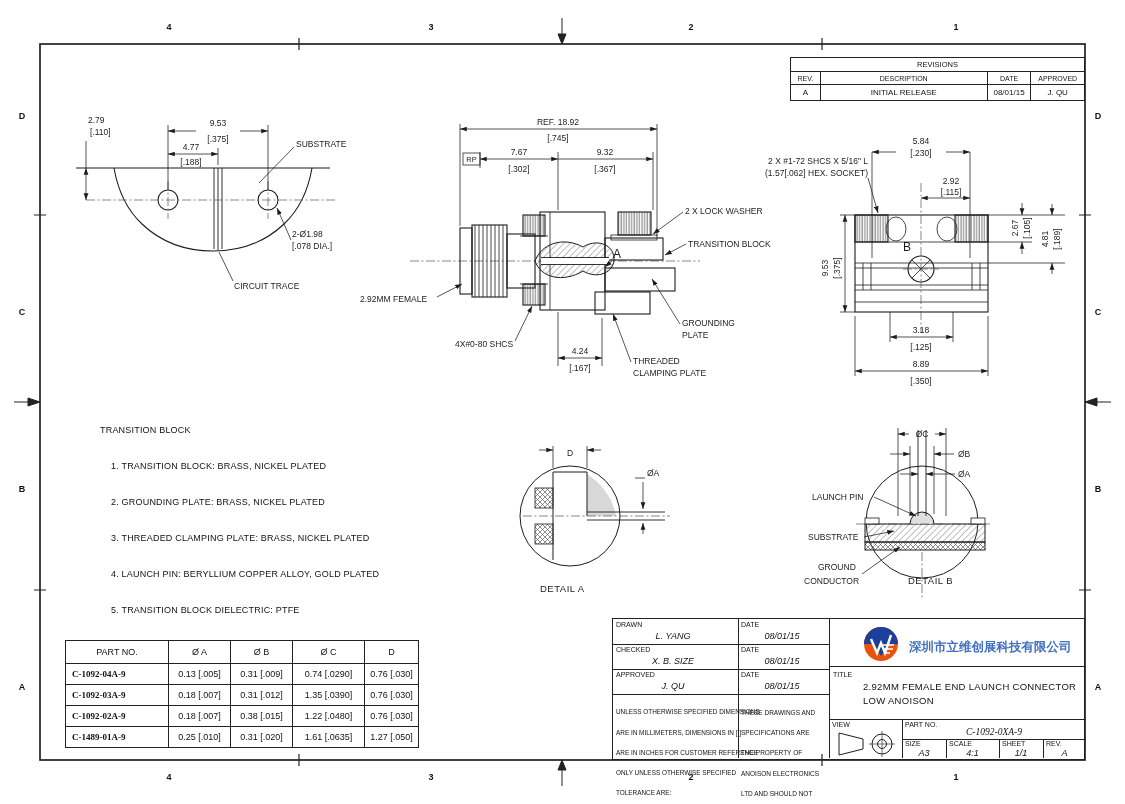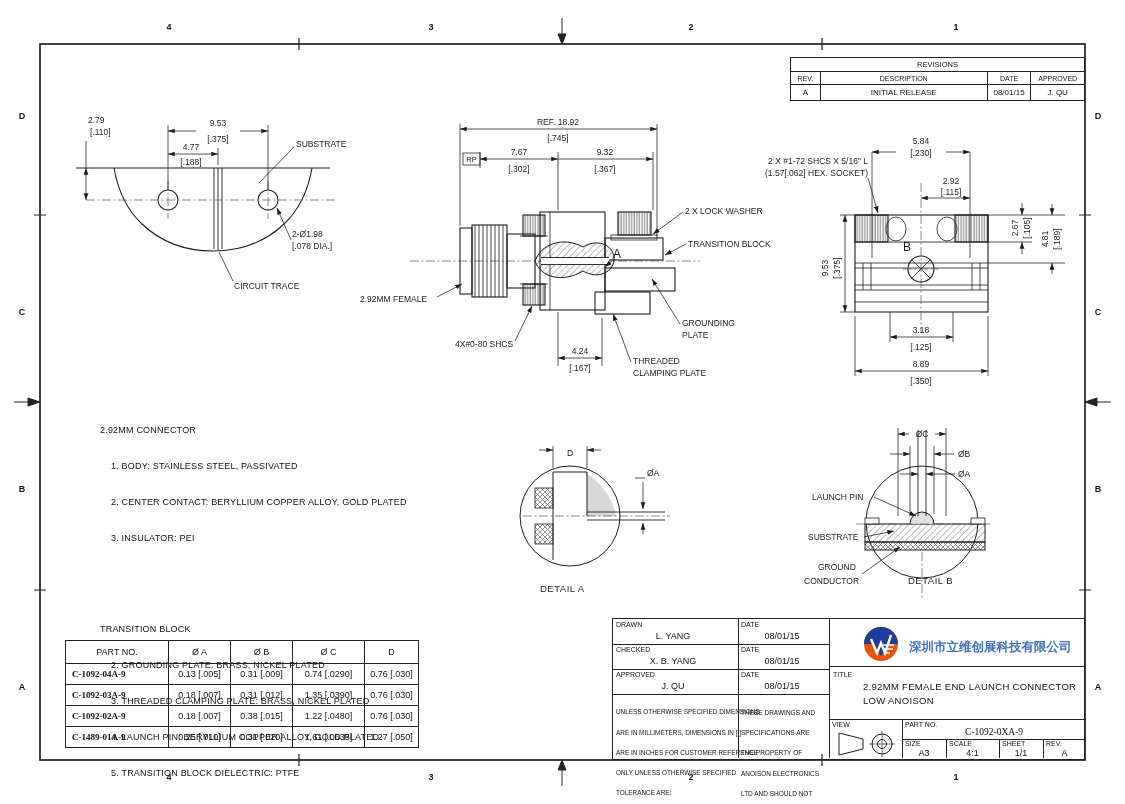--- a/index.html
+++ b/index.html
@@ -29,21 +29,21 @@
   .ptable .c.pn{justify-content:flex-start;padding-left:6px;font-family:"Liberation Serif",serif;font-weight:bold;}
   
   .notes{position:absolute;left:100px;top:376px;font:9px/12px "Liberation Sans",sans-serif;
          letter-spacing:.2px;white-space:pre;}
   .ngroup{margin-bottom:7px;}
   .nitem{padding-left:11px;}
   
   .tb{position:absolute;left:612px;top:618px;width:473px;height:142px;border:1.5px solid #222;box-sizing:border-box;}
   .tb .ln{position:absolute;background:#222;}
   .tb .lab{position:absolute;font-size:7px;}
-  .tb .val{position:absolute;font-size:9px;text-align:center;}
+  .tb .val{position:absolute;font-size:9px;text-align:center;font-style:italic;}
   .tol{position:absolute;left:3px;top:77px;font-size:6.4px;line-height:6.7px;white-space:pre;}
   .prop{position:absolute;left:128px;top:77px;font-size:6.5px;line-height:6.8px;white-space:pre;}
   .company{position:absolute;left:296px;top:20px;font-size:12.5px;font-weight:bold;}
   .titleline{position:absolute;font-size:9.5px;letter-spacing:.3px;}
 </style>
 </head>
 <body>
 
 <div class="sheet">
 
@@ -328,27 +328,22 @@
     <text class="t" x="160" y="65">ØA</text>
     <text class="t" x="14" y="88">LAUNCH PIN</text>
     <text class="t" x="10" y="128">SUBSTRATE</text>
     <text class="t" x="20" y="158">GROUND</text>
     <text class="t" x="6" y="172">CONDUCTOR</text>
     <text class="cap" x="110" y="172">DETAIL B</text>
   </svg>
 
   <div class="notes">
     <div class="ngroup">
-      <div>2.92MM CONNECTOR</div>
-      <div class="nitem">1. BODY: STAINLESS STEEL, PASSIVATED</div>
-      <div class="nitem">2. CENTER CONTACT: BERYLLIUM COPPER ALLOY, GOLD PLATED</div>
-      <div class="nitem">3. INSULATOR: PEI</div>
-    </div>
-    <div class="ngroup">
       <div>TRANSITION BLOCK</div>
+      <div class="nitem">1. TRANSITION BLOCK: BRASS, NICKEL PLATED</div>
       <div class="nitem">2. GROUNDING PLATE: BRASS, NICKEL PLATED</div>
       <div class="nitem">3. THREADED CLAMPING PLATE: BRASS, NICKEL PLATED</div>
       <div class="nitem">4. LAUNCH PIN: BERYLLIUM COPPER ALLOY, GOLD PLATED</div>
       <div class="nitem">5. TRANSITION BLOCK DIELECTRIC: PTFE</div>
     </div>
     
     
   </div>
 
   <div class="ptable">
@@ -403,21 +398,21 @@
     <div class="ln" style="left:333px;top:120px;width:1px;height:19px"></div>
     <div class="ln" style="left:386px;top:120px;width:1px;height:19px"></div>
     <div class="ln" style="left:430px;top:120px;width:1px;height:19px"></div>
 
     <div class="lab" style="left:3px;top:2px">DRAWN</div>
     <div class="lab" style="left:128px;top:2px">DATE</div>
     <div class="val" style="left:0;width:120px;top:12px">L. YANG</div>
     <div class="val" style="left:125px;width:88px;top:12px">08/01/15</div>
     <div class="lab" style="left:3px;top:27px">CHECKED</div>
     <div class="lab" style="left:128px;top:27px">DATE</div>
-    <div class="val" style="left:0;width:120px;top:37px">X. B. YANG</div>
+    <div class="val" style="left:0;width:120px;top:37px">X. B. SIZE</div>
     <div class="val" style="left:125px;width:88px;top:37px">08/01/15</div>
     <div class="lab" style="left:3px;top:52px">APPROVED</div>
     <div class="lab" style="left:128px;top:52px">DATE</div>
     <div class="val" style="left:0;width:120px;top:62px">J. QU</div>
     <div class="val" style="left:125px;width:88px;top:62px">08/01/15</div>
 
     <div class="tol">
       <div>UNLESS OTHERWISE SPECIFIED DIMENSIONS</div>
       <div>ARE IN MILLIMETERS, DIMENSIONS IN [ ]</div>
       <div>ARE IN INCHES FOR CUSTOMER REFERENCE</div>

